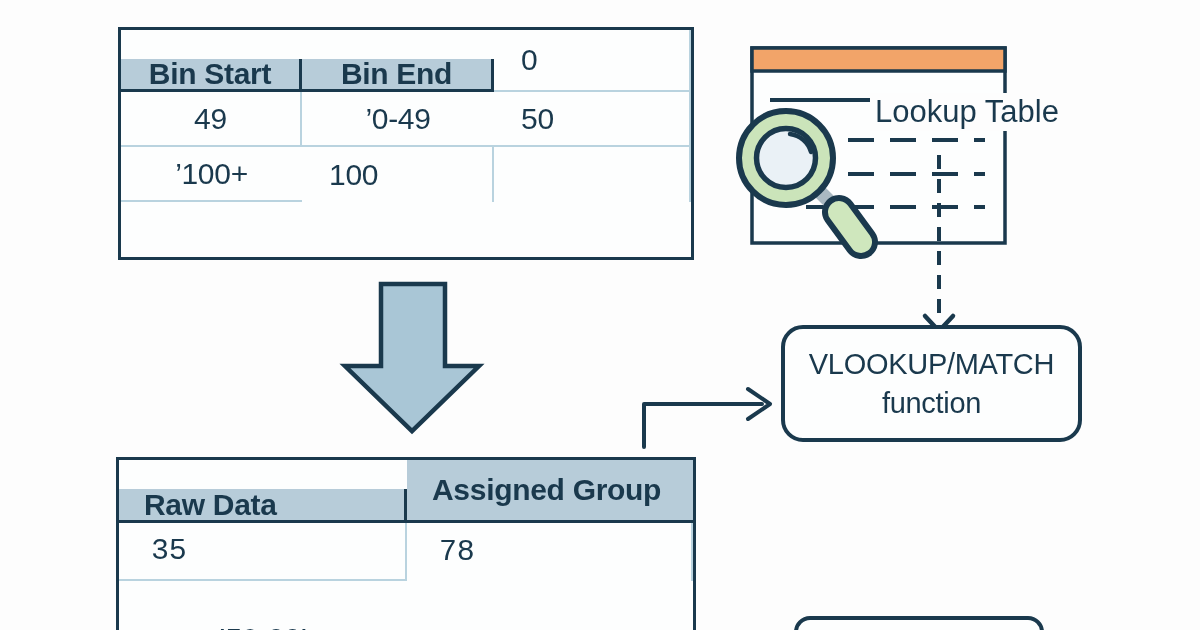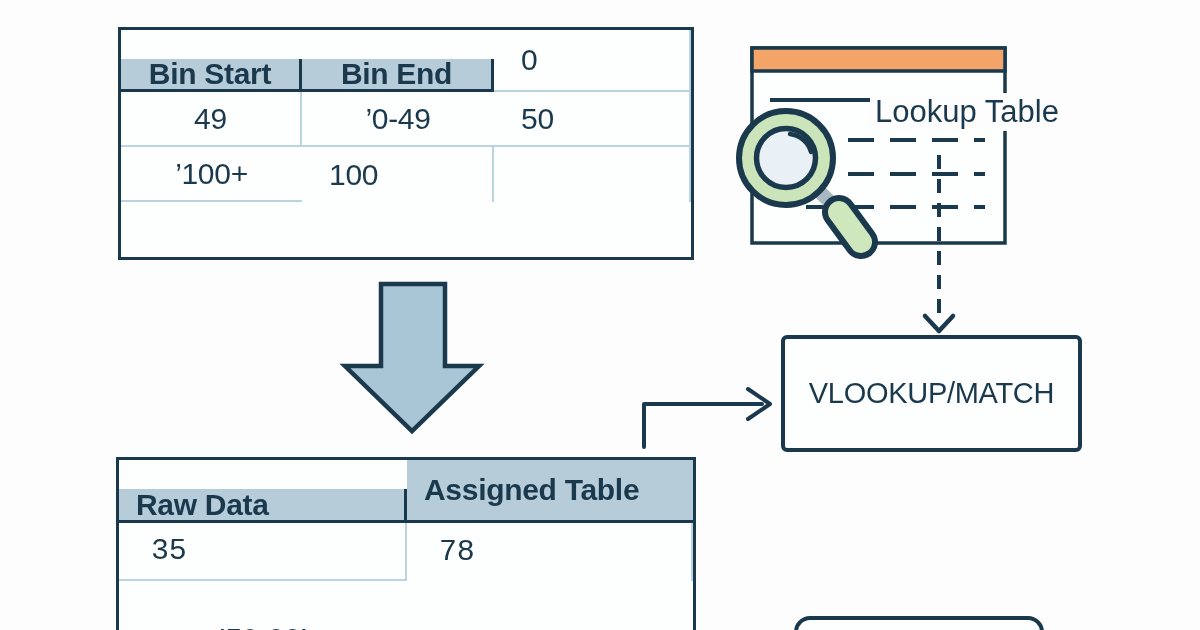--- a/index.html
+++ b/index.html
@@ -26,39 +26,39 @@
     grid-template-columns:181px 192px 1fr;grid-template-rows:62px 55px 55px 1fr;}
   .result-table{left:116px;top:457px;width:580px;height:236px;
     grid-template-columns:288px 1fr;grid-template-rows:63px 58px 115px;}
   .hcell{
     background:var(--table-header-bg);
     border-bottom:3px solid var(--ink);
     display:flex;align-items:center;justify-content:center;
     font-weight:bold;font-size:30px;letter-spacing:-0.3px;color:var(--ink);
   }
   .hcell.dark-right{border-right:3px solid var(--ink);margin-top:29px;}
-  .hcell.left{justify-content:flex-start;padding-left:17px;}
+  .hcell.left{justify-content:flex-start;padding-left:25px;}
   .cell{
     display:flex;align-items:center;justify-content:center;
     font-size:30px;color:var(--ink);letter-spacing:-0.3px;
   }
   .cell.light-right{border-right:2px solid var(--row-divider);}
   .cell.light-bottom{border-bottom:2px solid var(--row-divider);}
   .cell.left{justify-content:flex-start;padding-left:27px;}
   .cell.left-sm{justify-content:flex-start;padding-left:32px;font-family:Liberation Mono, monospace;}
 
   
   .lookup-label{
     position:absolute;left:870px;top:93px;z-index:3;
     font-size:31px;line-height:38px;color:var(--ink);
     background:var(--background);padding:0 5px;white-space:nowrap;text-align:center;
   }
   .vlookup-box{
-    position:absolute;left:781px;top:335px;width:301px;height:117px;z-index:2;
-    border:4px solid var(--ink);border-radius:6px;background:#fdfefe;
+    position:absolute;left:781px;top:325px;width:301px;height:117px;z-index:2;
+    border:4px solid var(--ink);border-radius:22px;background:#fdfefe;
     display:flex;flex-direction:column;align-items:center;justify-content:center;
     font-size:29px;line-height:39px;color:var(--ink);letter-spacing:-0.3px;
   }
   .partial-box{
     position:absolute;left:794px;top:616px;width:250px;height:60px;z-index:2;
     border:4px solid var(--ink);border-radius:16px;background:#fdfefe;
   }
 </style>
 </head>
 <body>
@@ -111,25 +111,26 @@
 
     <div class="cell left light-right">100</div>
     <div class="cell light-right"></div>
     <div class="cell"></div>
   </div>
 
   <div class="lookup-label">Lookup Table</div>
 
   <div class="vlookup-box">
     <div>VLOOKUP/MATCH</div>
+    <div>function</div>
   </div>
 
   <div class="dtable result-table">
     <div class="hcell left dark-right">Raw Data</div>
-    <div class="hcell left">Assigned Table</div>
+    <div class="hcell left">Assigned Group</div>
 
     <div class="cell left-sm light-right light-bottom">35</div>
 
     <div class="cell left-sm light-right">78</div>
     <div class="cell">’50-99’</div>
   </div>
 
   <div class="partial-box"></div>
 
 </div>

